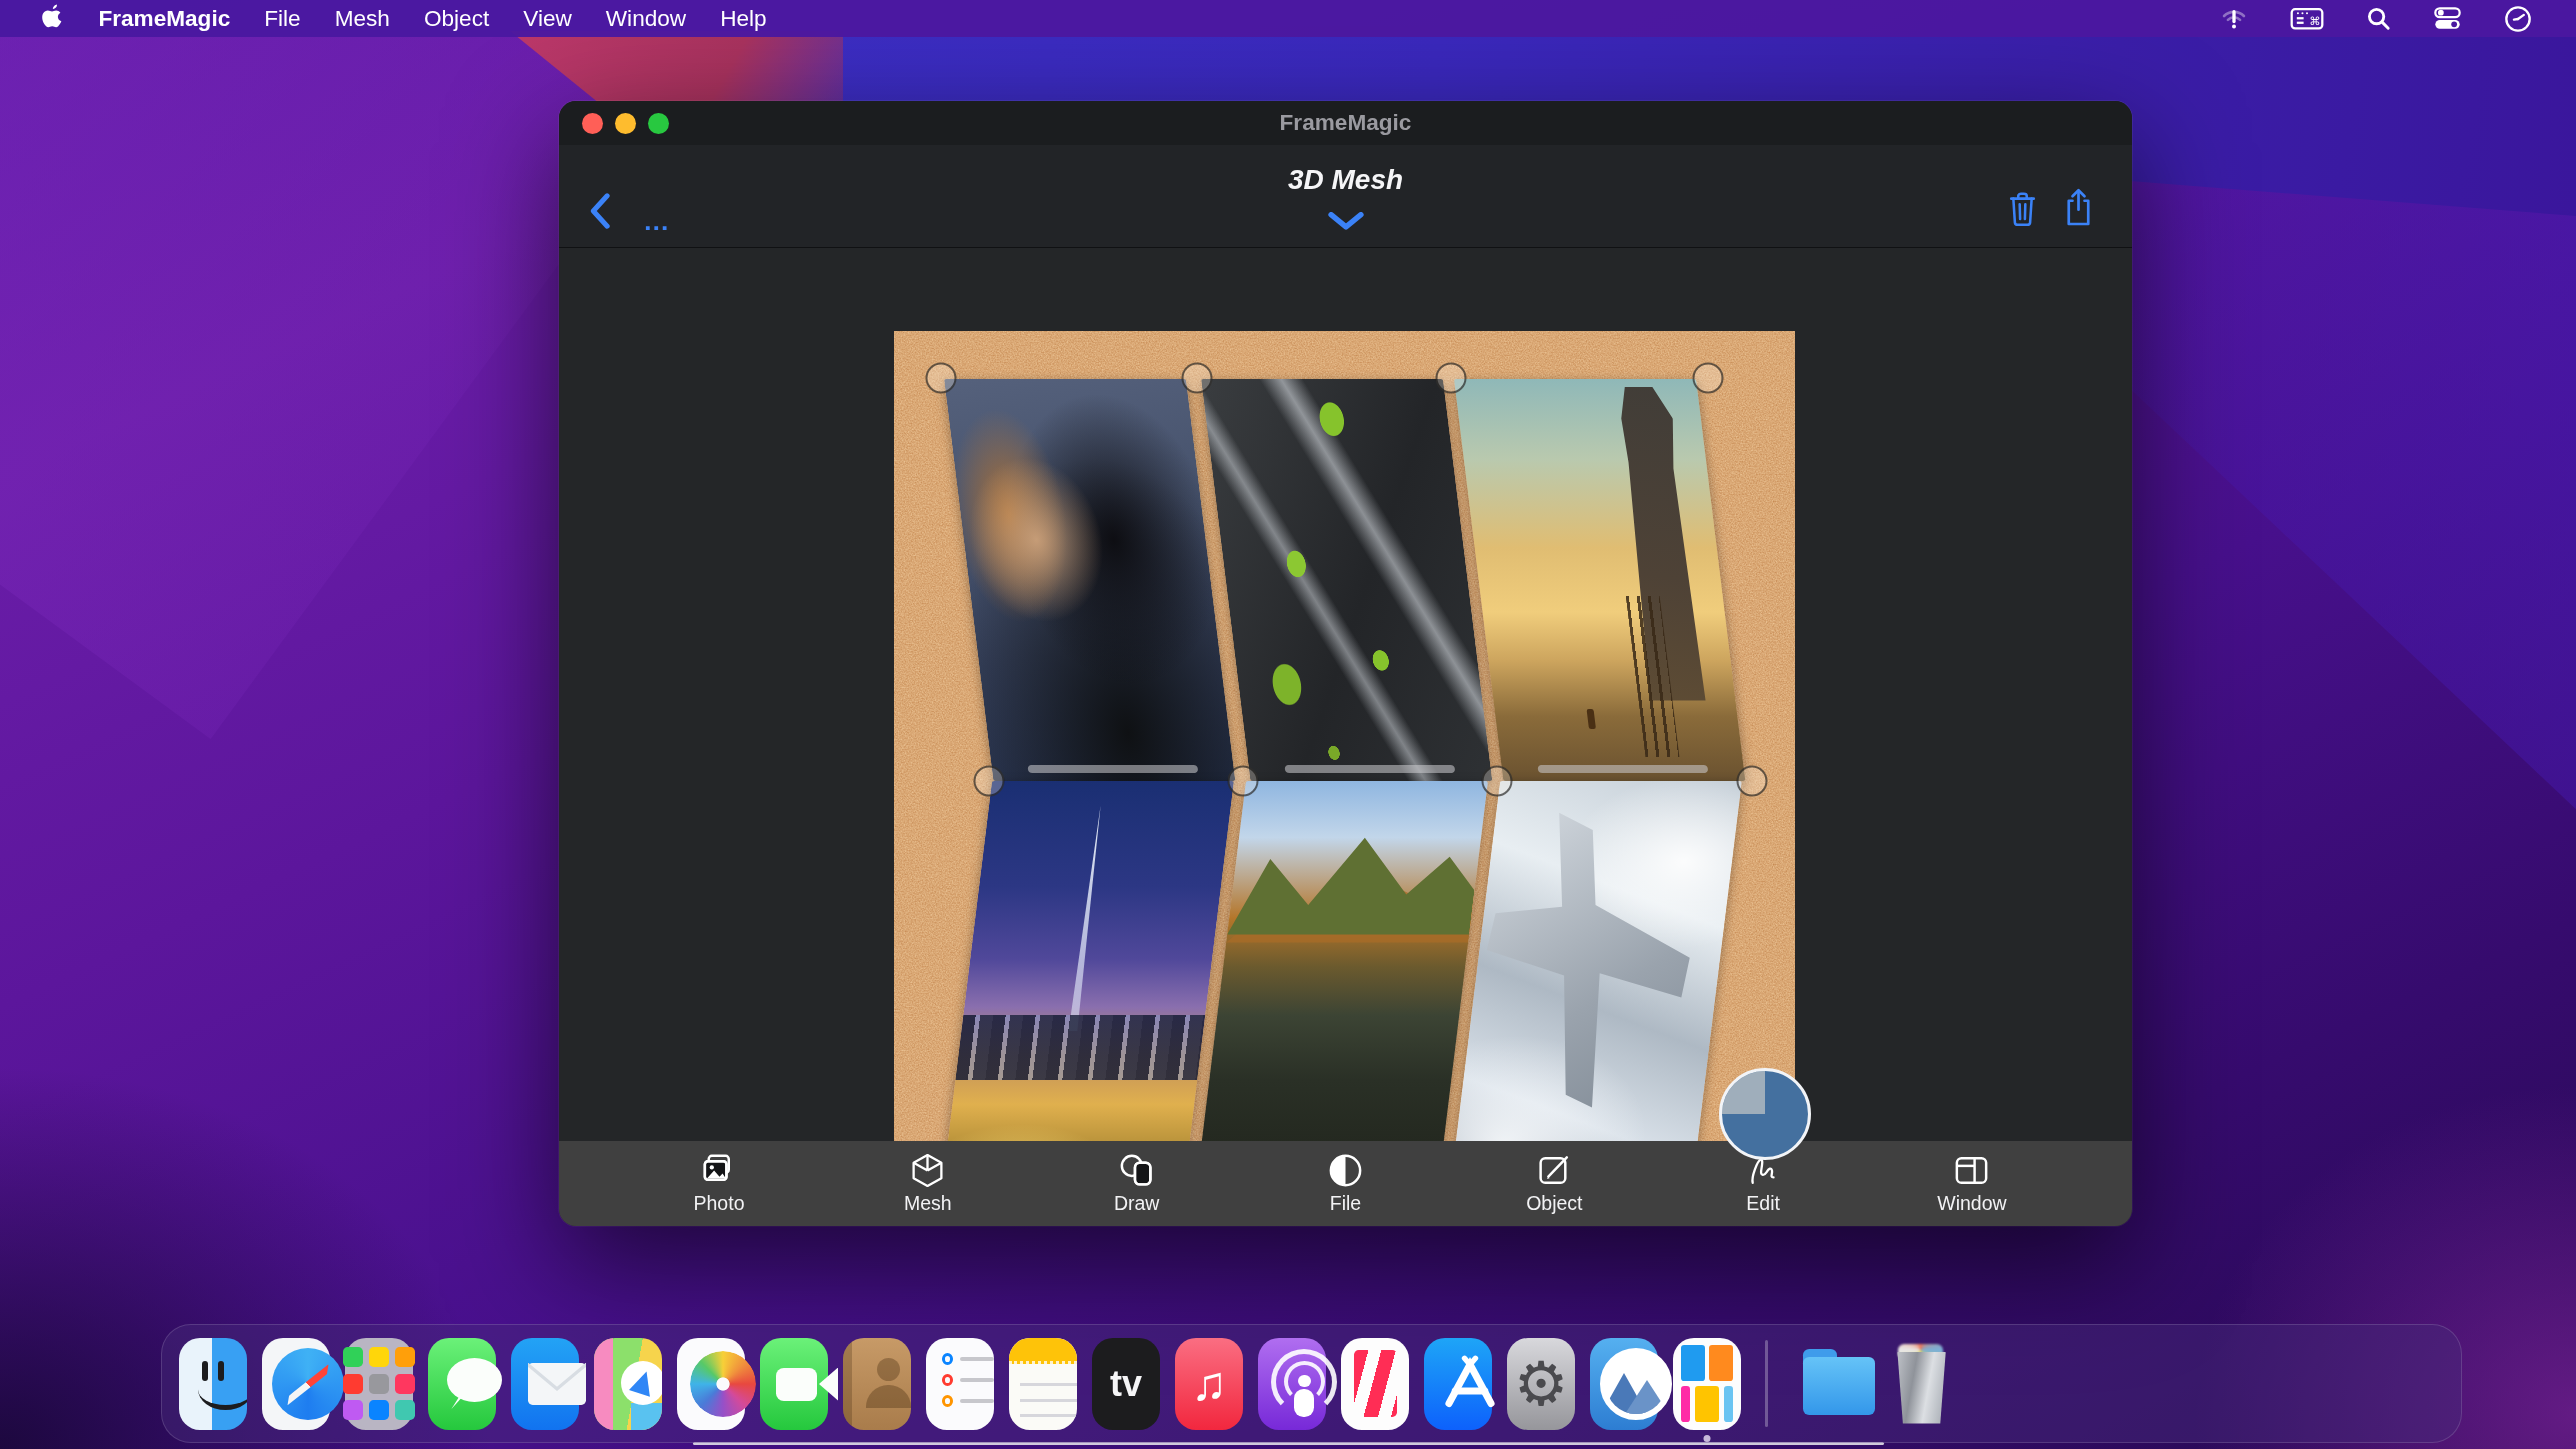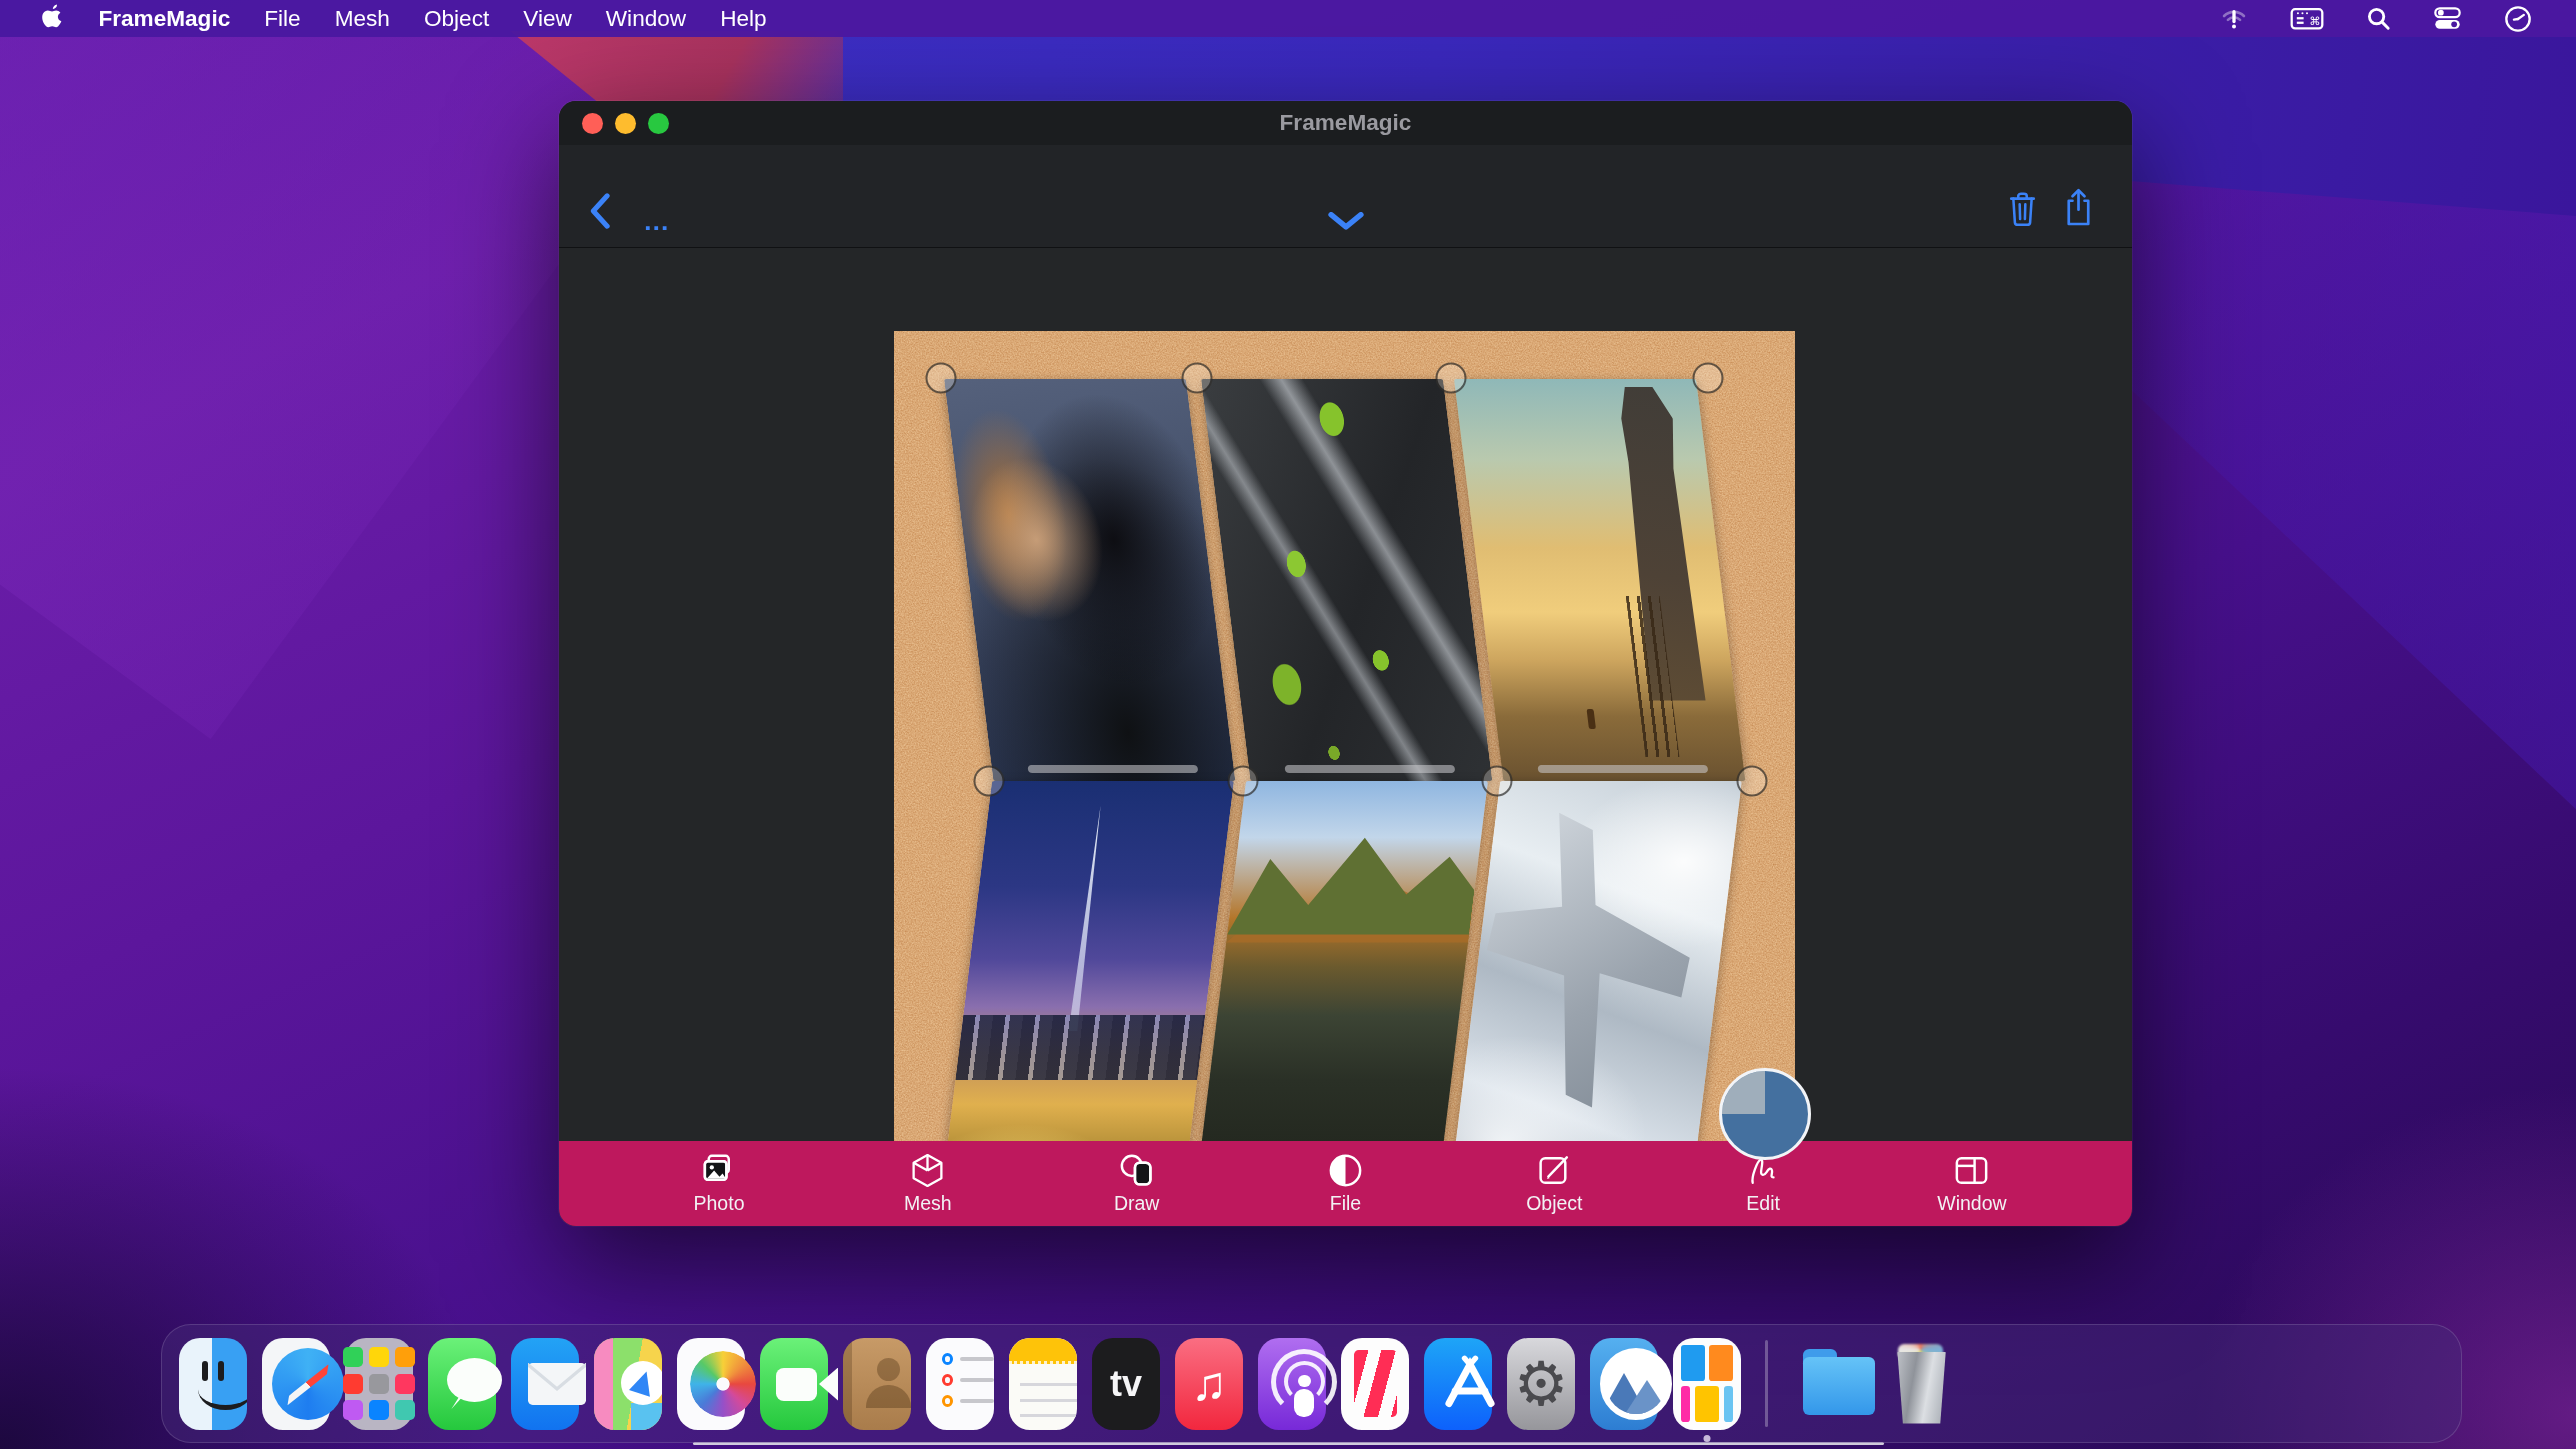--- a/index.html
+++ b/index.html
@@ -118,21 +118,21 @@
   .handle { position:absolute; width:31px; height:31px; border-radius:50%;
     border:2.3px solid rgba(10,10,10,.6); background:rgba(255,245,230,.28);
     transform:translate(-50%,-50%); }
 
   .zoom-ball { position:absolute; left:1160px; top:967px; width:92px; height:92px; z-index:30;
     border-radius:50%; background:#44709f; border:3.9px solid #f2f4f7; overflow:hidden; }
   .zoom-ball .quad { position:absolute; left:0; top:0; width:50%; height:50%;
     background:rgba(235,225,210,.55); }
 
   
-  .toolbar { position:absolute; left:0; right:0; bottom:0; height:85px; background:#be185d;
+  .toolbar { position:absolute; left:0; right:0; bottom:0; height:85px; background:#404040;
     display:flex; justify-content:space-between; align-items:center; padding:0 117px; z-index:20; }
   .tool { display:flex; flex-direction:column; align-items:center; gap:3.1px; color:#f2f2f4; width:86px; }
   .tool svg { display:block; }
   .tool .tlabel { font-size:19.5px; }
 
   
   .dock { position:absolute; left:161px; top:1324px; width:2301px; height:119px; z-index:40;
     background:rgba(72,42,122,.45); border:1.6px solid rgba(255,255,255,.14); border-radius:30px;
     display:flex; align-items:center; gap:15px; padding:0 17px; }
   .dicon { position:relative; width:68px; height:92px; border-radius:21px; flex:0 0 auto; }
@@ -312,20 +312,21 @@
     <div class="title-text">FrameMagic</div>
   </div>
 
   <div class="navbar">
     <span class="nav-back">
       <svg width="26.5" height="36" viewBox="0 0 18 26" fill="none" stroke="#3b82f7" stroke-width="3.6" stroke-linecap="round" stroke-linejoin="round">
         <path d="M14 2 L4 13 L14 24"></path>
       </svg>
     </span>
     <span class="nav-more">…</span>
+    <div class="nav-title">3D Mesh</div>
     <span class="nav-chev">
       <svg width="36" height="19" viewBox="0 0 26 14" fill="none" stroke="#3b82f7" stroke-width="4" stroke-linecap="round" stroke-linejoin="round">
         <path d="M2 2 L13 11 L24 2"></path>
       </svg>
     </span>
     <span class="nav-trash">
       <svg width="31" height="37" viewBox="0 0 22 26" fill="none" stroke="#3b82f7" stroke-width="1.8" stroke-linecap="round">
         <path d="M3 6 H19"></path>
           <path d="M8 6 V4 C8 3 9 2.5 10 2.5 H12 C13 2.5 14 3 14 4 V6"></path>
         <path d="M4.5 6 L5.6 23 C5.7 24 6.5 24.6 7.5 24.6 H14.5 C15.5 24.6 16.3 24 16.4 23 L17.5 6"></path>

